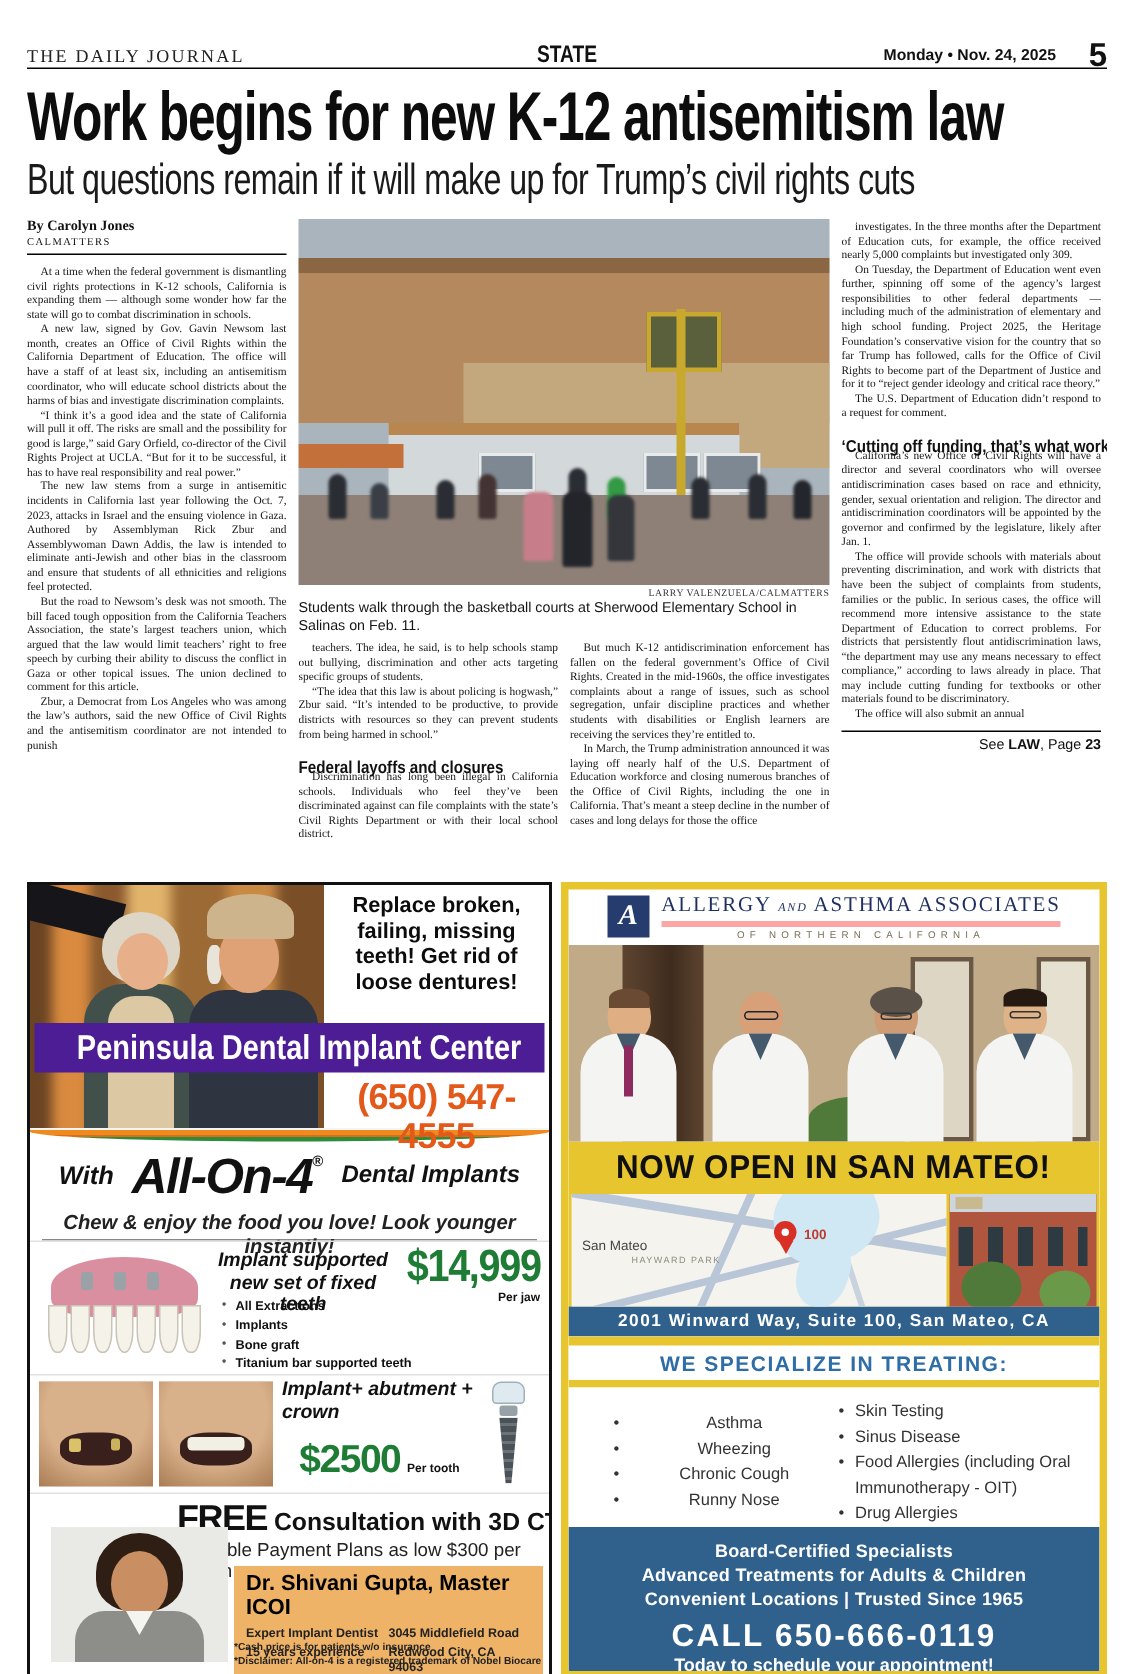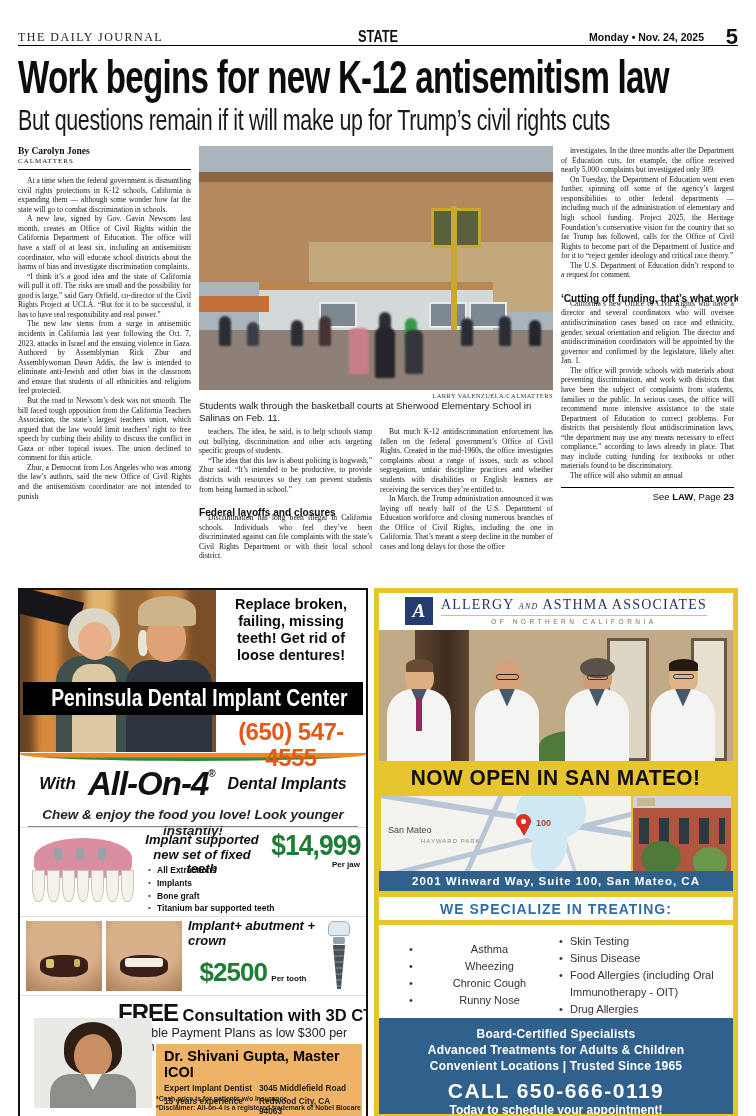--- a/index.html
+++ b/index.html
@@ -69,21 +69,21 @@
   .p-woman .hair{position:absolute;left:48px;top:18px;width:52px;height:48px;border-radius:50% 50% 46% 46%;background:#ddd6c6;}
   .p-woman .face{position:absolute;left:58px;top:32px;width:34px;height:38px;border-radius:50%;background:#e7b08b;}
   .p-woman .body{position:absolute;left:36px;top:66px;width:76px;height:96px;border-radius:26px 26px 0 0;background:#41504a;}
   .p-woman .vest{position:absolute;left:52px;top:74px;width:44px;height:88px;border-radius:18px 18px 0 0;background:#dcc9a4;}
   .p-man .cap{position:absolute;left:118px;top:6px;width:58px;height:30px;border-radius:50% 50% 10% 10%;background:#cdb48c;}
   .p-man .face{position:absolute;left:126px;top:26px;width:40px;height:46px;border-radius:48%;background:#dfa277;}
   .p-man .hairs{position:absolute;left:118px;top:40px;width:10px;height:26px;border-radius:40%;background:#e9e4da;}
   .p-man .body{position:absolute;left:106px;top:70px;width:86px;height:92px;border-radius:24px 24px 0 0;background:#2e3440;}
   .d-toptext{position:absolute;left:200px;right:4px;top:6px;text-align:center;
     font:700 14.5px/1.18 "Liberation Sans",sans-serif;color:#0c0c0c;}
-  .d-banner{position:absolute;left:3px;right:3px;top:92px;height:33px;background:#000000;color:#fff;text-align:center;}
+  .d-banner{position:absolute;left:3px;right:3px;top:92px;height:33px;background:#4c1d95;color:#fff;text-align:center;}
   .d-banner span{display:inline-block;white-space:nowrap;transform:scaleX(0.84);
     font:700 23px/33px "Liberation Sans",sans-serif;}
   .d-phone{position:absolute;left:198px;right:2px;top:129px;text-align:center;
     font:700 24px/1.1 "Liberation Sans",sans-serif;color:#e2591a;letter-spacing:-0.5px;}
   .d-stripe{height:9px;background:linear-gradient(180deg,#f5f5f5 0 15%,#ef8a1e 15% 55%,#d96f18 55% 70%,#2e8b3a 70% 100%);
     border-radius:0 0 60% 60%/0 0 90% 90%;}
   .d-allon4{height:46px;display:flex;align-items:center;justify-content:center;gap:12px;}
   .d-with{font:800 italic 17px "Liberation Sans",sans-serif;}
   .d-prod{font:800 italic 33px "Liberation Sans",sans-serif;letter-spacing:-1px;}
   .d-reg{font:700 10px "Liberation Sans",sans-serif;vertical-align:18px;}
@@ -138,21 +138,21 @@
   .doc-name{font:700 14.5px "Liberation Sans",sans-serif;color:#000000;margin-bottom:3px;}
   .doc-grid{display:grid;grid-template-columns:1fr 1fr;row-gap:3px;font:700 8.3px "Liberation Sans",sans-serif;color:#222;}
   .d-fine{position:absolute;left:136px;bottom:2px;font:700 6.8px/1.35 "Liberation Sans",sans-serif;color:#222;}
   
   .allergy{position:relative;width:364px;height:531px;border:5px solid #e7c52e;box-sizing:border-box;
     background:#fff;font-family:"Liberation Sans",sans-serif;overflow:hidden;flex:none;display:flex;flex-direction:column;}
   .a-logo{height:38px;display:flex;align-items:center;justify-content:center;gap:8px;}
   .logo-sq{width:28px;height:28px;background:#273c6e;color:#fff;display:flex;align-items:center;justify-content:center;
     font:italic 700 19px "Liberation Serif",serif;}
   .brand{text-align:center;color:#1d2f5e;}
-  .brand-main{font:14px "Liberation Serif",serif;letter-spacing:1.2px;border-bottom:1px solid #fca5a5;padding-bottom:2px;}
+  .brand-main{font:14px "Liberation Serif",serif;letter-spacing:1.2px;border-bottom:4px solid #fca5a5;padding-bottom:2px;}
   .brand-and{font:italic 8px "Liberation Serif",serif;}
   .brand-sub{font:6.5px "Liberation Sans",sans-serif;letter-spacing:3.5px;color:#7a6f55;margin-top:2px;}
   .a-photo{position:relative;height:136px;background:#c0aa88;overflow:hidden;}
   .a-trunk{position:absolute;left:36px;top:0;bottom:0;width:54px;background:linear-gradient(90deg,#5d4430,#3f2c1e 60%,#5d4430);}
   .a-door1{position:absolute;left:228px;top:8px;bottom:0;width:36px;background:#ded6c4;border:3px solid #6b5844;}
   .a-door2{position:absolute;right:6px;top:8px;bottom:0;width:30px;background:#e6e0d0;border:3px solid #6b5844;}
   .a-shrub{position:absolute;left:160px;bottom:0;width:64px;height:30px;border-radius:50% 50% 0 0;background:#4f7a3a;}
   .docfig{position:absolute;bottom:0;width:64px;height:100px;}
   .docfig .head{width:29px;height:33px;border-radius:50% 50% 46% 46%;margin:0 auto;position:relative;background:#d9a77c;}
   .docfig .coat{margin-top:-5px;width:64px;height:74px;background:#f4f4f2;border-radius:26px 26px 0 0;position:relative;}

